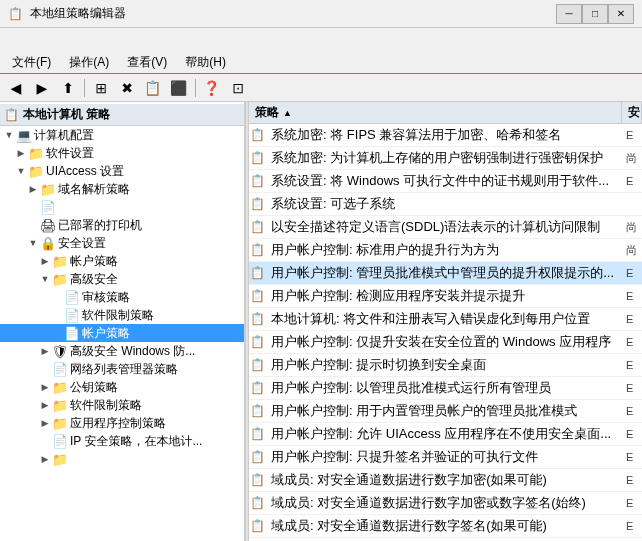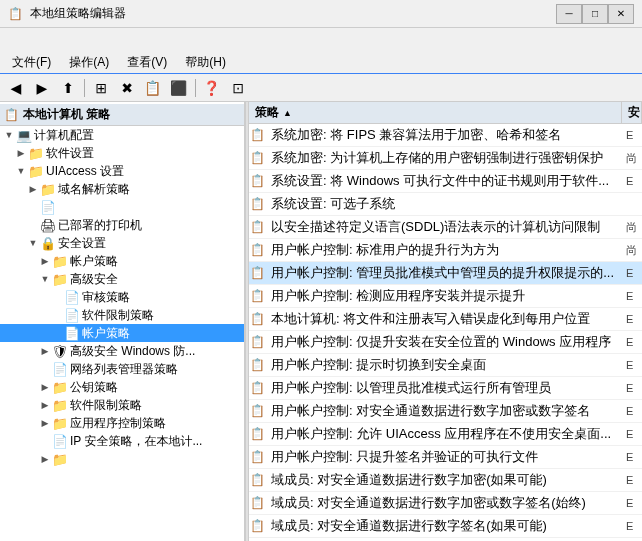--- a/index.html
+++ b/index.html
@@ -481,21 +481,21 @@
     <div class="list-cell col-policy-cell">用户帐户控制: 提示时切换到安全桌面</div>
     <div class="list-cell col-setting-cell">E</div>
   </div>
         <div class="list-row">
     <div class="list-cell cell-icon">📋</div>
     <div class="list-cell col-policy-cell">用户帐户控制: 以管理员批准模式运行所有管理员</div>
     <div class="list-cell col-setting-cell">E</div>
   </div>
         <div class="list-row">
     <div class="list-cell cell-icon">📋</div>
-    <div class="list-cell col-policy-cell">用户帐户控制: 对安全通道数据进行数字加密或数字签名</div>
+    <div class="list-cell col-policy-cell">用户帐户控制: 用于内置管理员帐户的管理员批准模式</div>
     <div class="list-cell col-setting-cell">E</div>
   </div>
         <div class="list-row">
     <div class="list-cell cell-icon">📋</div>
     <div class="list-cell col-policy-cell">用户帐户控制: 允许 UIAccess 应用程序在不使用安全桌面...</div>
     <div class="list-cell col-setting-cell">E</div>
   </div>
         <div class="list-row">
     <div class="list-cell cell-icon">📋</div>
     <div class="list-cell col-policy-cell">用户帐户控制: 只提升签名并验证的可执行文件</div>

